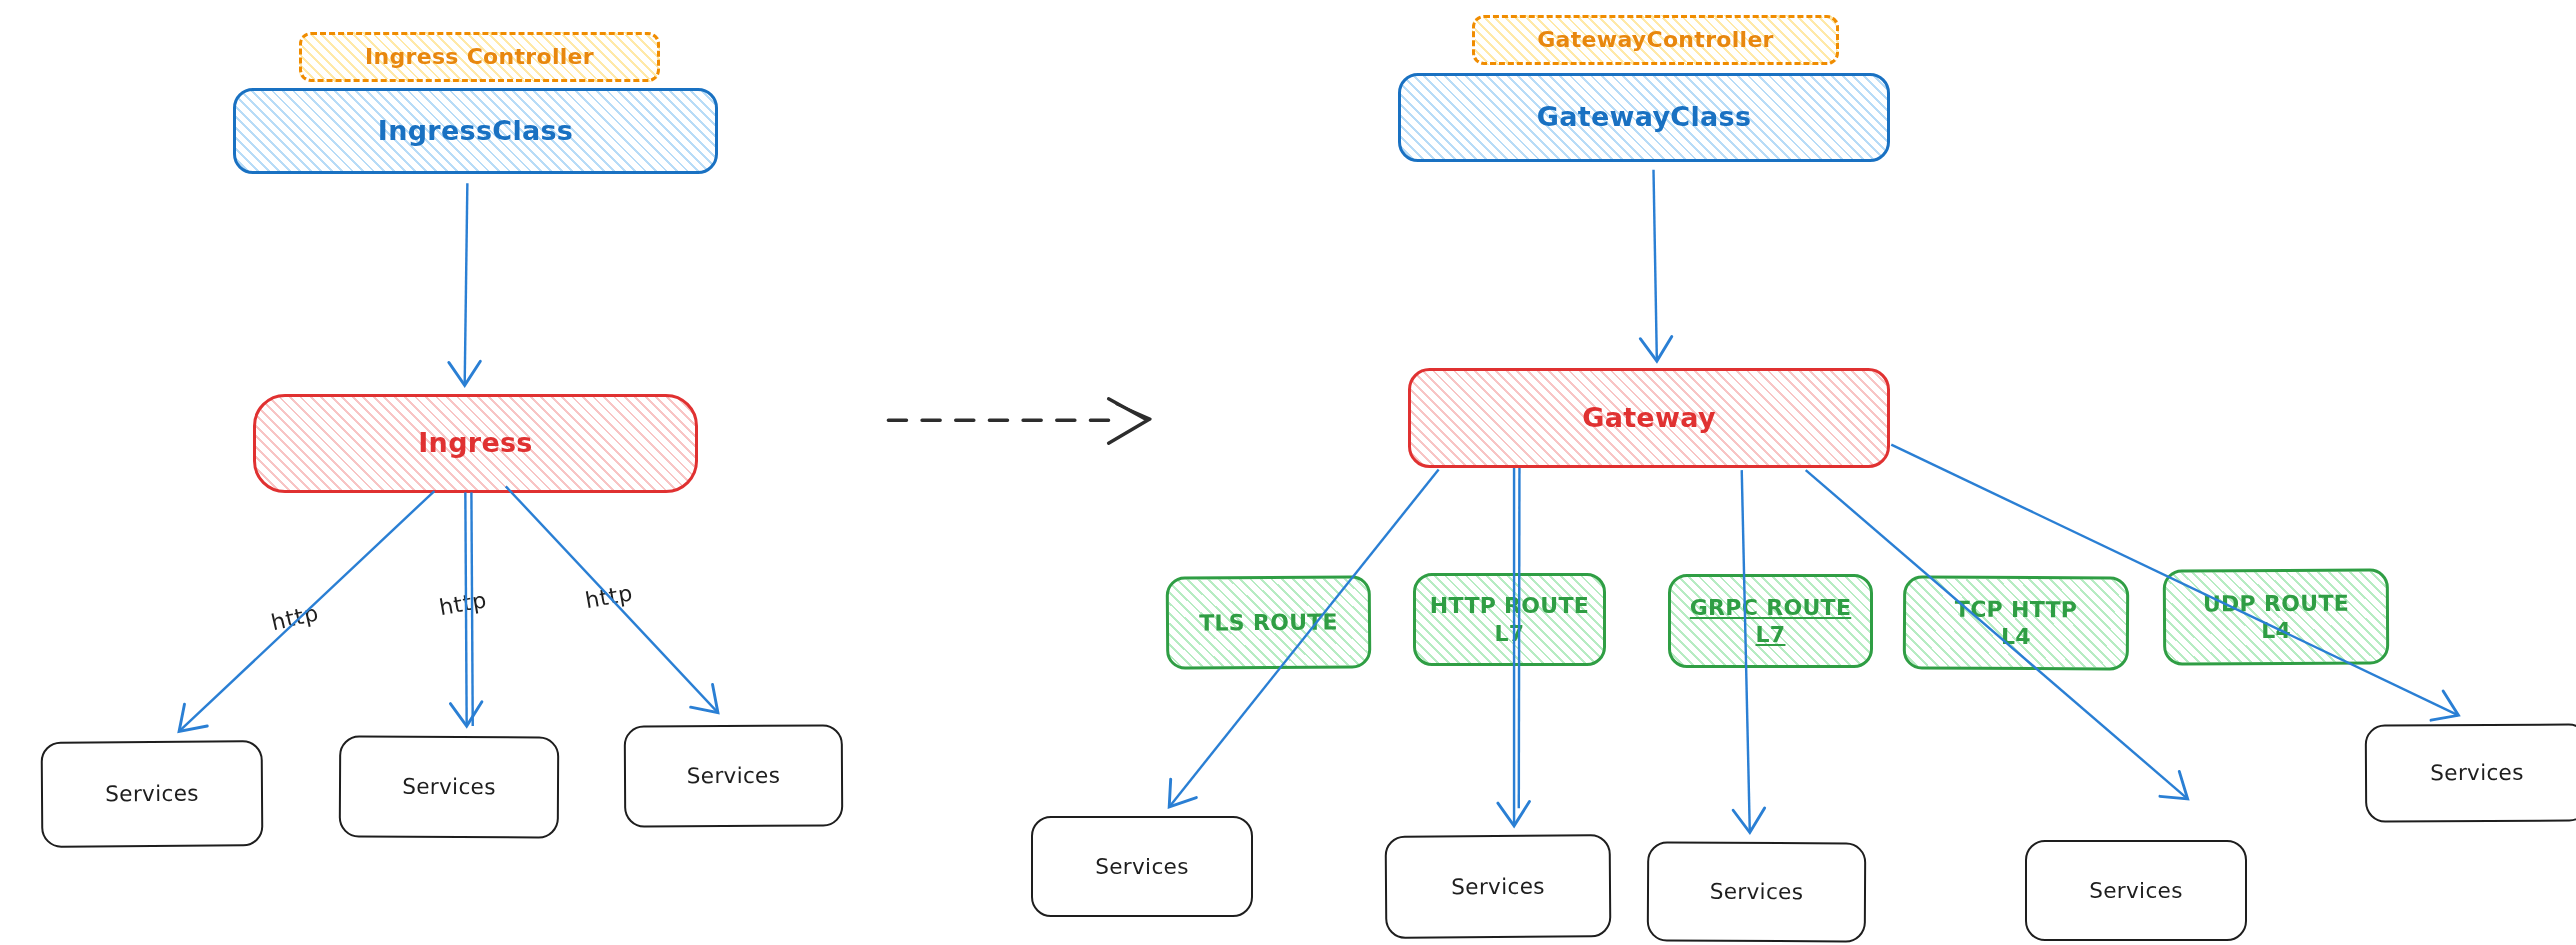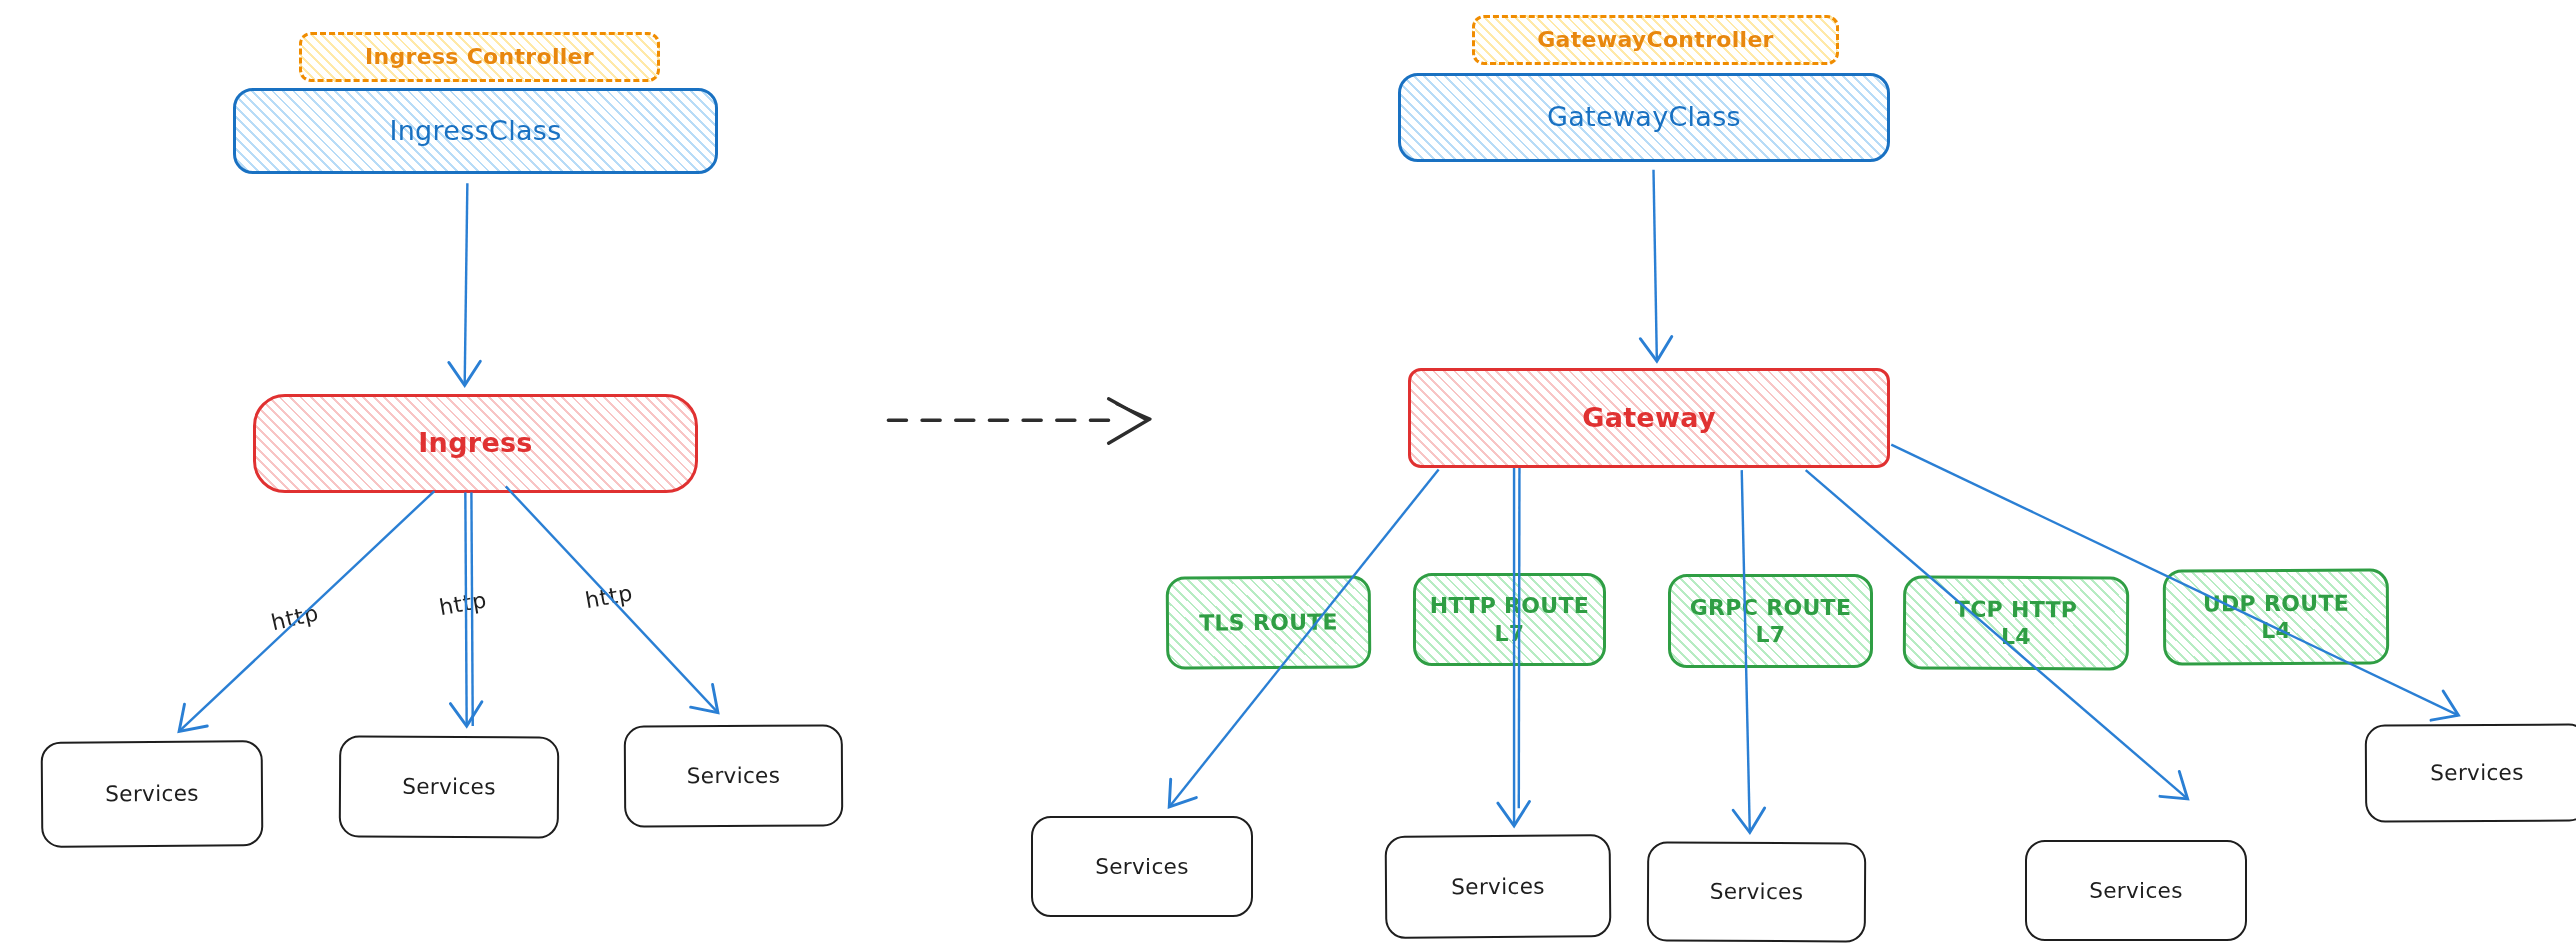--- a/index.html
+++ b/index.html
@@ -28,21 +28,21 @@
     background:repeating-linear-gradient(45deg, var(--h-yellow) 0 2px, transparent 2px 7.4px);
     color:var(--c-orange-text);
     font-size:22px;font-weight:600;
   }
   
   .klass{
     border:3px solid var(--c-blue);
     border-radius:20px;
     background:repeating-linear-gradient(45deg, var(--h-blue) 0 2px, transparent 2px 7.4px);
     color:var(--c-blue);
-    font-size:27px;font-weight:400;
+    font-size:27px;font-weight:700;
   }
   
   .resource{
     border:3.4px solid var(--c-red);
     border-radius:21.6px;
     background:repeating-linear-gradient(45deg, var(--h-red) 0 2px, transparent 2px 7.4px);
     color:var(--c-red);
     font-size:27px;font-weight:600;
   }
   
@@ -111,33 +111,33 @@
   </div>
 
   <div class="node ctrl" style="left:1448px;top:15px;width:367px;height:50px;">
     <span>GatewayController</span>
   </div>
 
   <div class="node klass" style="left:1374px;top:73px;width:492px;height:89px;">
     <span>GatewayClass</span>
   </div>
 
-  <div class="node resource" style="left:1384px;top:368px;width:482px;height:100px;border-radius:13px;">
+  <div class="node resource" style="left:1384px;top:368px;width:482px;height:100px;">
     <span>Gateway</span>
   </div>
 
   <div class="node route" style="left:1142px;top:576px;width:205px;height:93px;transform:rotate(-0.4deg);">
     <span>TLS ROUTE</span>
 
   </div>
   <div class="node route" style="left:1389px;top:573px;width:193px;height:93px;">
     <span>HTTP ROUTE</span>
     <span>L7</span>
   </div>
-  <div class="node route" style="left:1644px;top:574px;width:205px;height:94px;">
+  <div class="node route" style="left:1644px;top:574px;width:205px;height:94px;text-decoration:underline;">
     <span>GRPC ROUTE</span>
     <span>L7</span>
   </div>
   <div class="node route" style="left:1879px;top:576px;width:226px;height:94px;transform:rotate(0.3deg);">
     <span>TCP HTTP</span>
     <span>L4</span>
   </div>
   <div class="node route" style="left:2139px;top:569px;width:226px;height:96px;transform:rotate(-0.3deg);">
     <span>UDP ROUTE</span>
     <span>L4</span>

